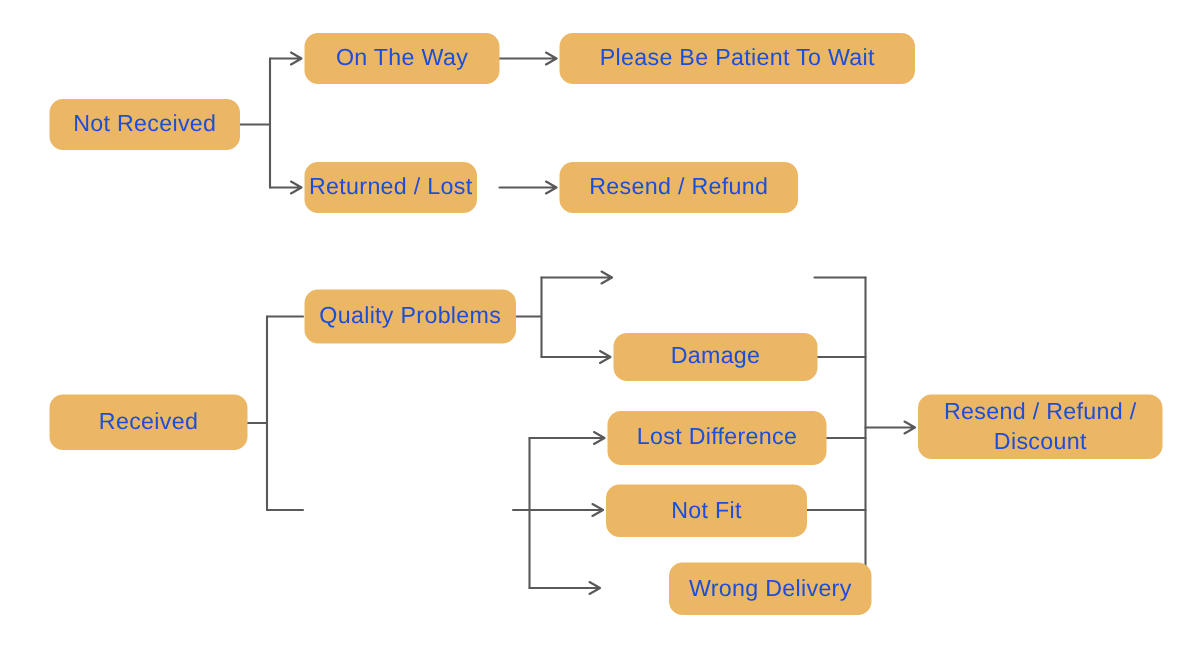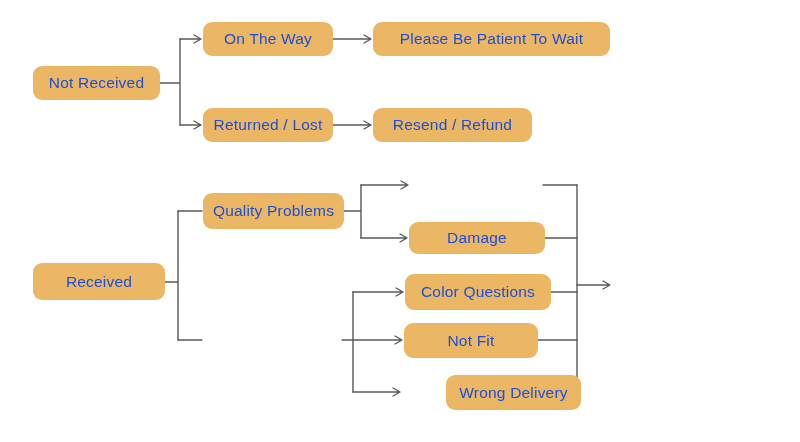--- a/index.html
+++ b/index.html
@@ -35,21 +35,21 @@
     line-height: 1.25;
     text-align: center;
     white-space: nowrap;
     box-sizing: border-box;
     padding: 0 4px;
   }
   
   .node--not-received          { left: 33px;  top: 66px;  width: 127px; height: 34px; text-align: center; }
   .node--on-the-way            { left: 203px; top: 22px;  width: 130px; height: 34px; }
   .node--please-wait           { left: 373px; top: 22px;  width: 237px; height: 34px; }
-  .node--returned-lost         { left: 203px; top: 108px; width: 130px; height: 34px; }
+  .node--returned-lost         { left: 203px; top: 108px; width: 115px; height: 34px; }
   .node--resend-refund         { left: 373px; top: 108px; width: 159px; height: 34px; }
   .node--received              { left: 33px;  top: 263px; width: 132px; height: 37px; }
   .node--quality-problems      { left: 203px; top: 193px; width: 141px; height: 36px; }
   .node--other-questions       { left: 203px; top: 322px; width: 139px; height: 35px; }
   .node--quality-defect        { left: 410px; top: 168px; width: 133px; height: 35px; }
   .node--damage                { left: 409px; top: 222px; width: 136px; height: 32px; }
   .node--color-difference      { left: 405px; top: 274px; width: 146px; height: 36px; }
   .node--not-fit               { left: 404px; top: 323px; width: 134px; height: 35px; text-align: right; }
   .node--wrong-delivery        { left: 402px; top: 375px; width: 135px; height: 35px; margin-left: 44px; }
   .node--resend-refund-discount{ left: 612px; top: 263px; width: 163px; height: 43px; white-space: normal; padding: 0 10px; }
@@ -109,22 +109,25 @@
   <div class="node node--received">
     <span class="node-label">Received</span>
   </div>
   <div class="node node--quality-problems">
     <span class="node-label">Quality Problems</span>
   </div>
   <div class="node node--damage">
     <span class="node-label">Damage</span>
   </div>
   <div class="node node--color-difference">
-    <span class="node-label">Color Questions</span>
+    <span class="node-label">Lost Difference</span>
   </div>
   <div class="node node--not-fit">
     <span class="node-label">Not Fit</span>
   </div>
   <div class="node node--wrong-delivery">
     <span class="node-label">Wrong Delivery</span>
   </div>
+  <div class="node node--resend-refund-discount">
+    <span class="node-label">Resend / Refund / Discount</span>
+  </div>
 
 </div>
 
 </body></html>

